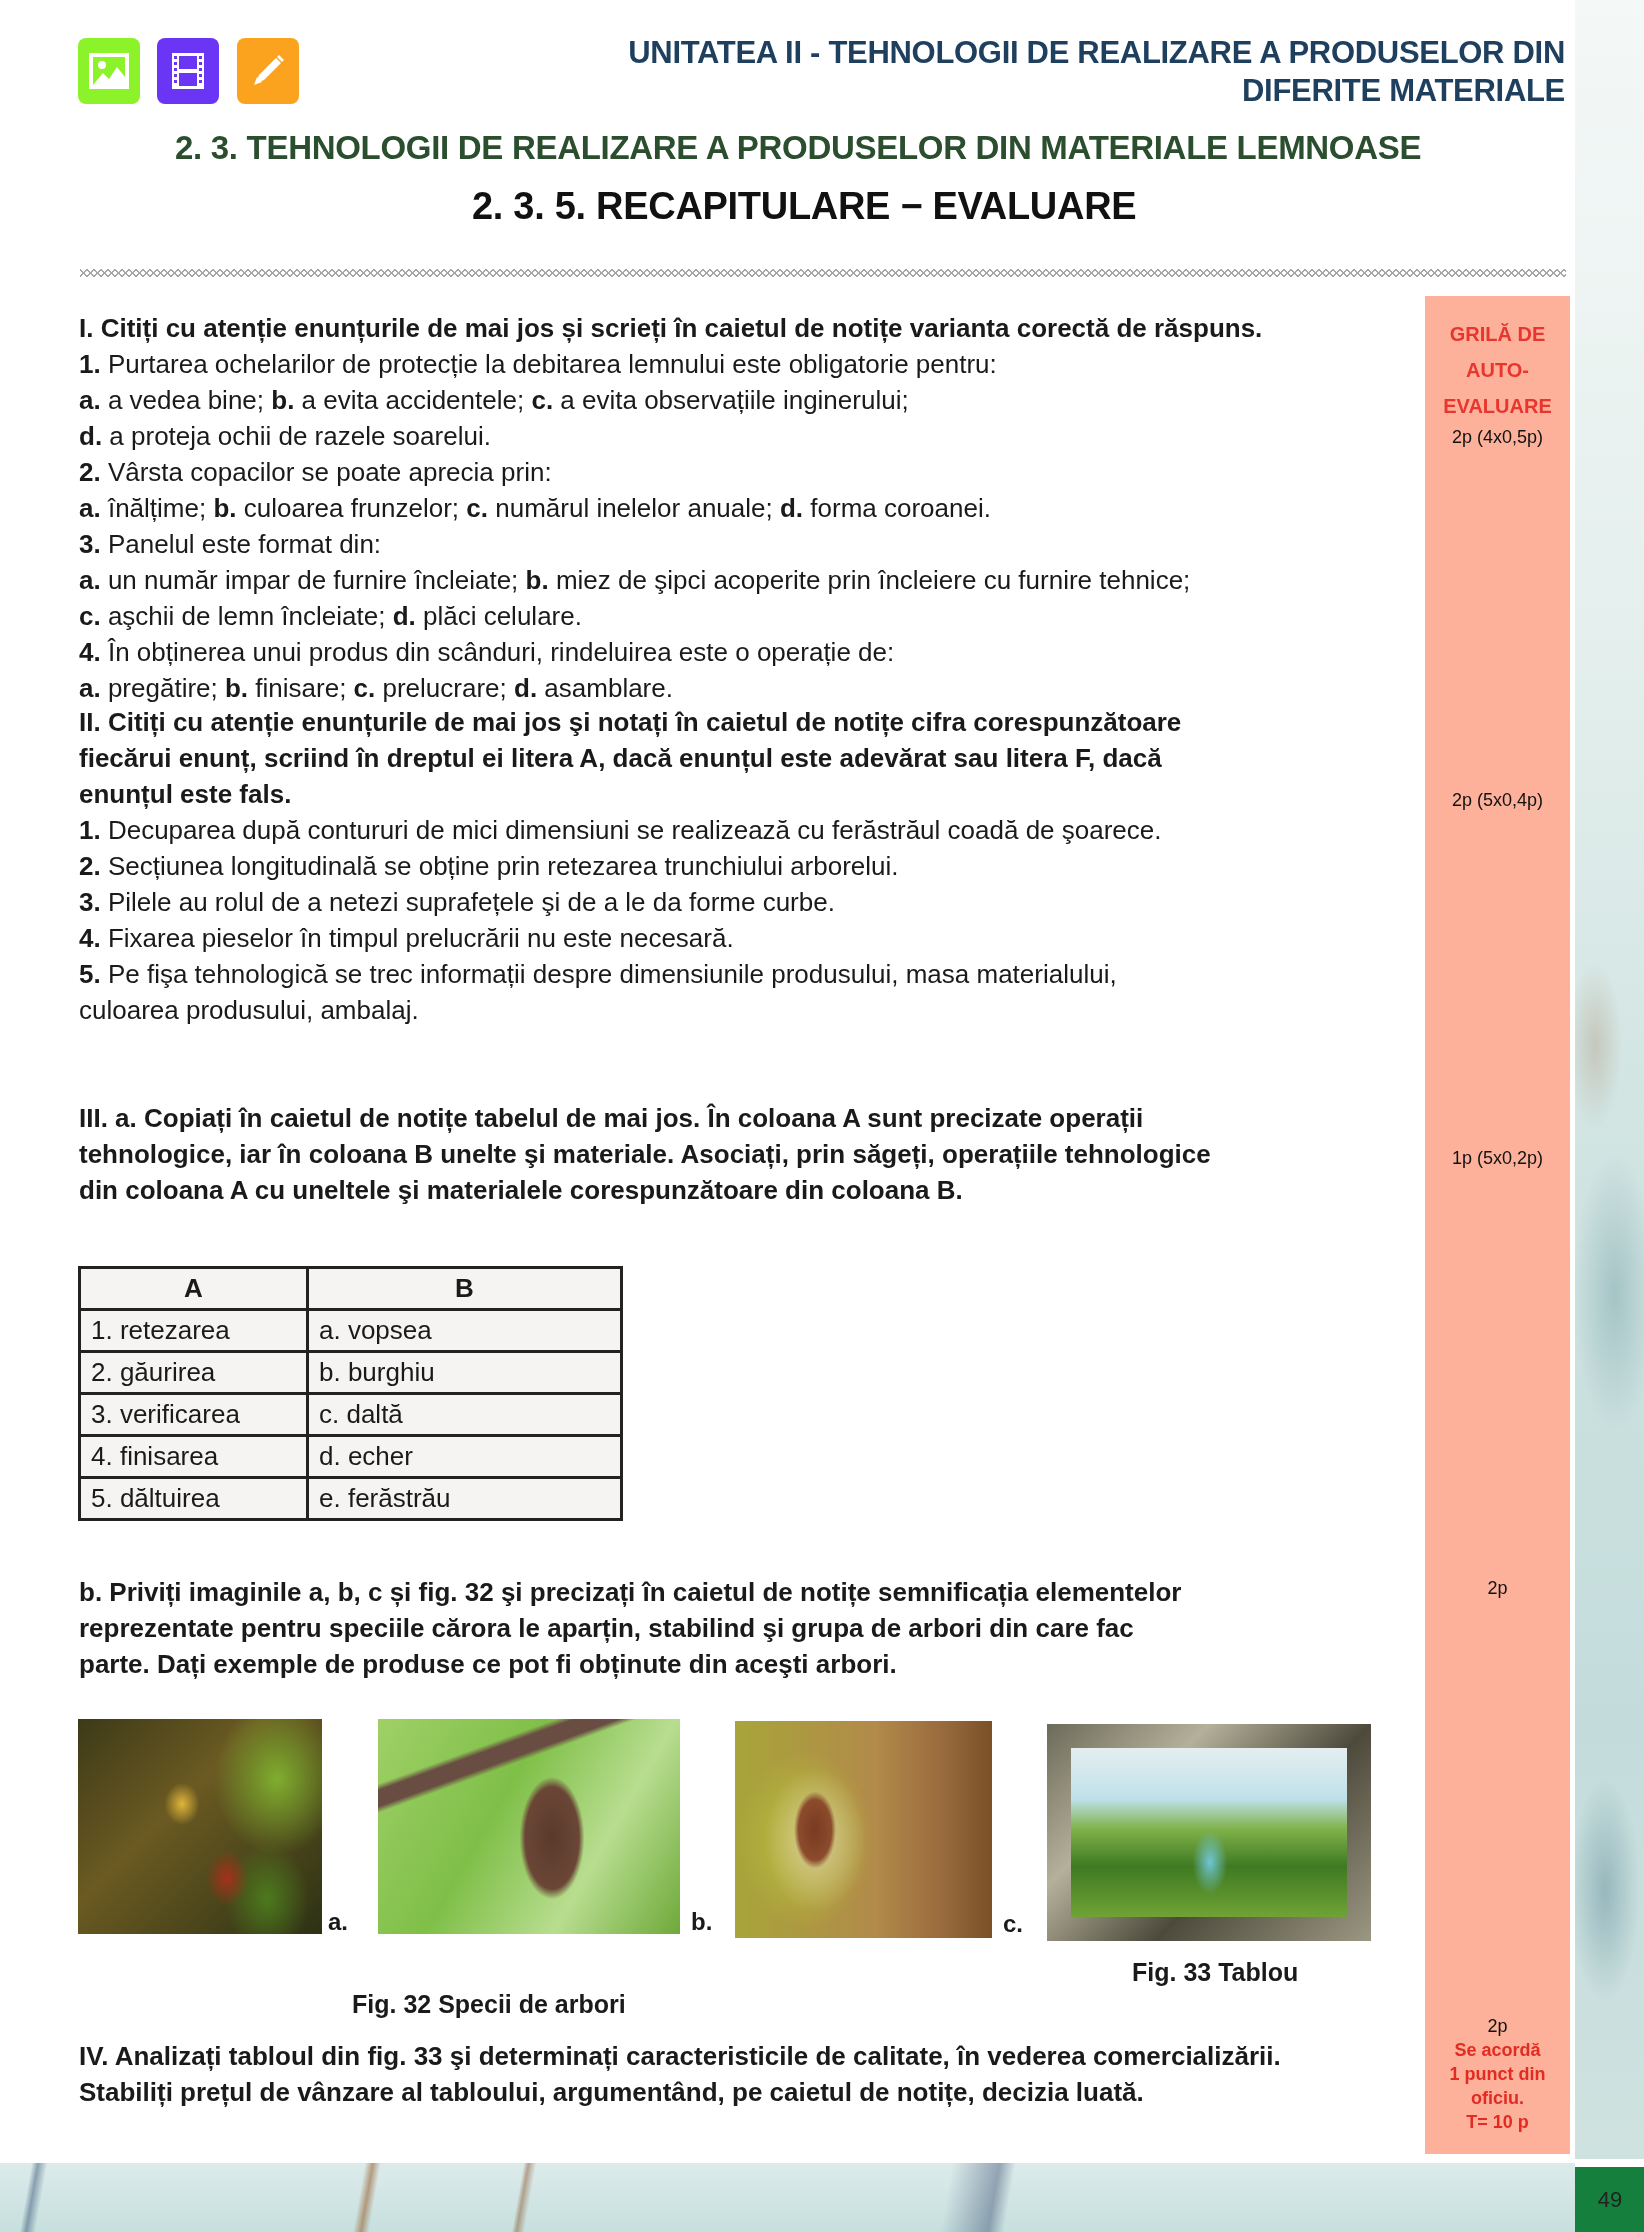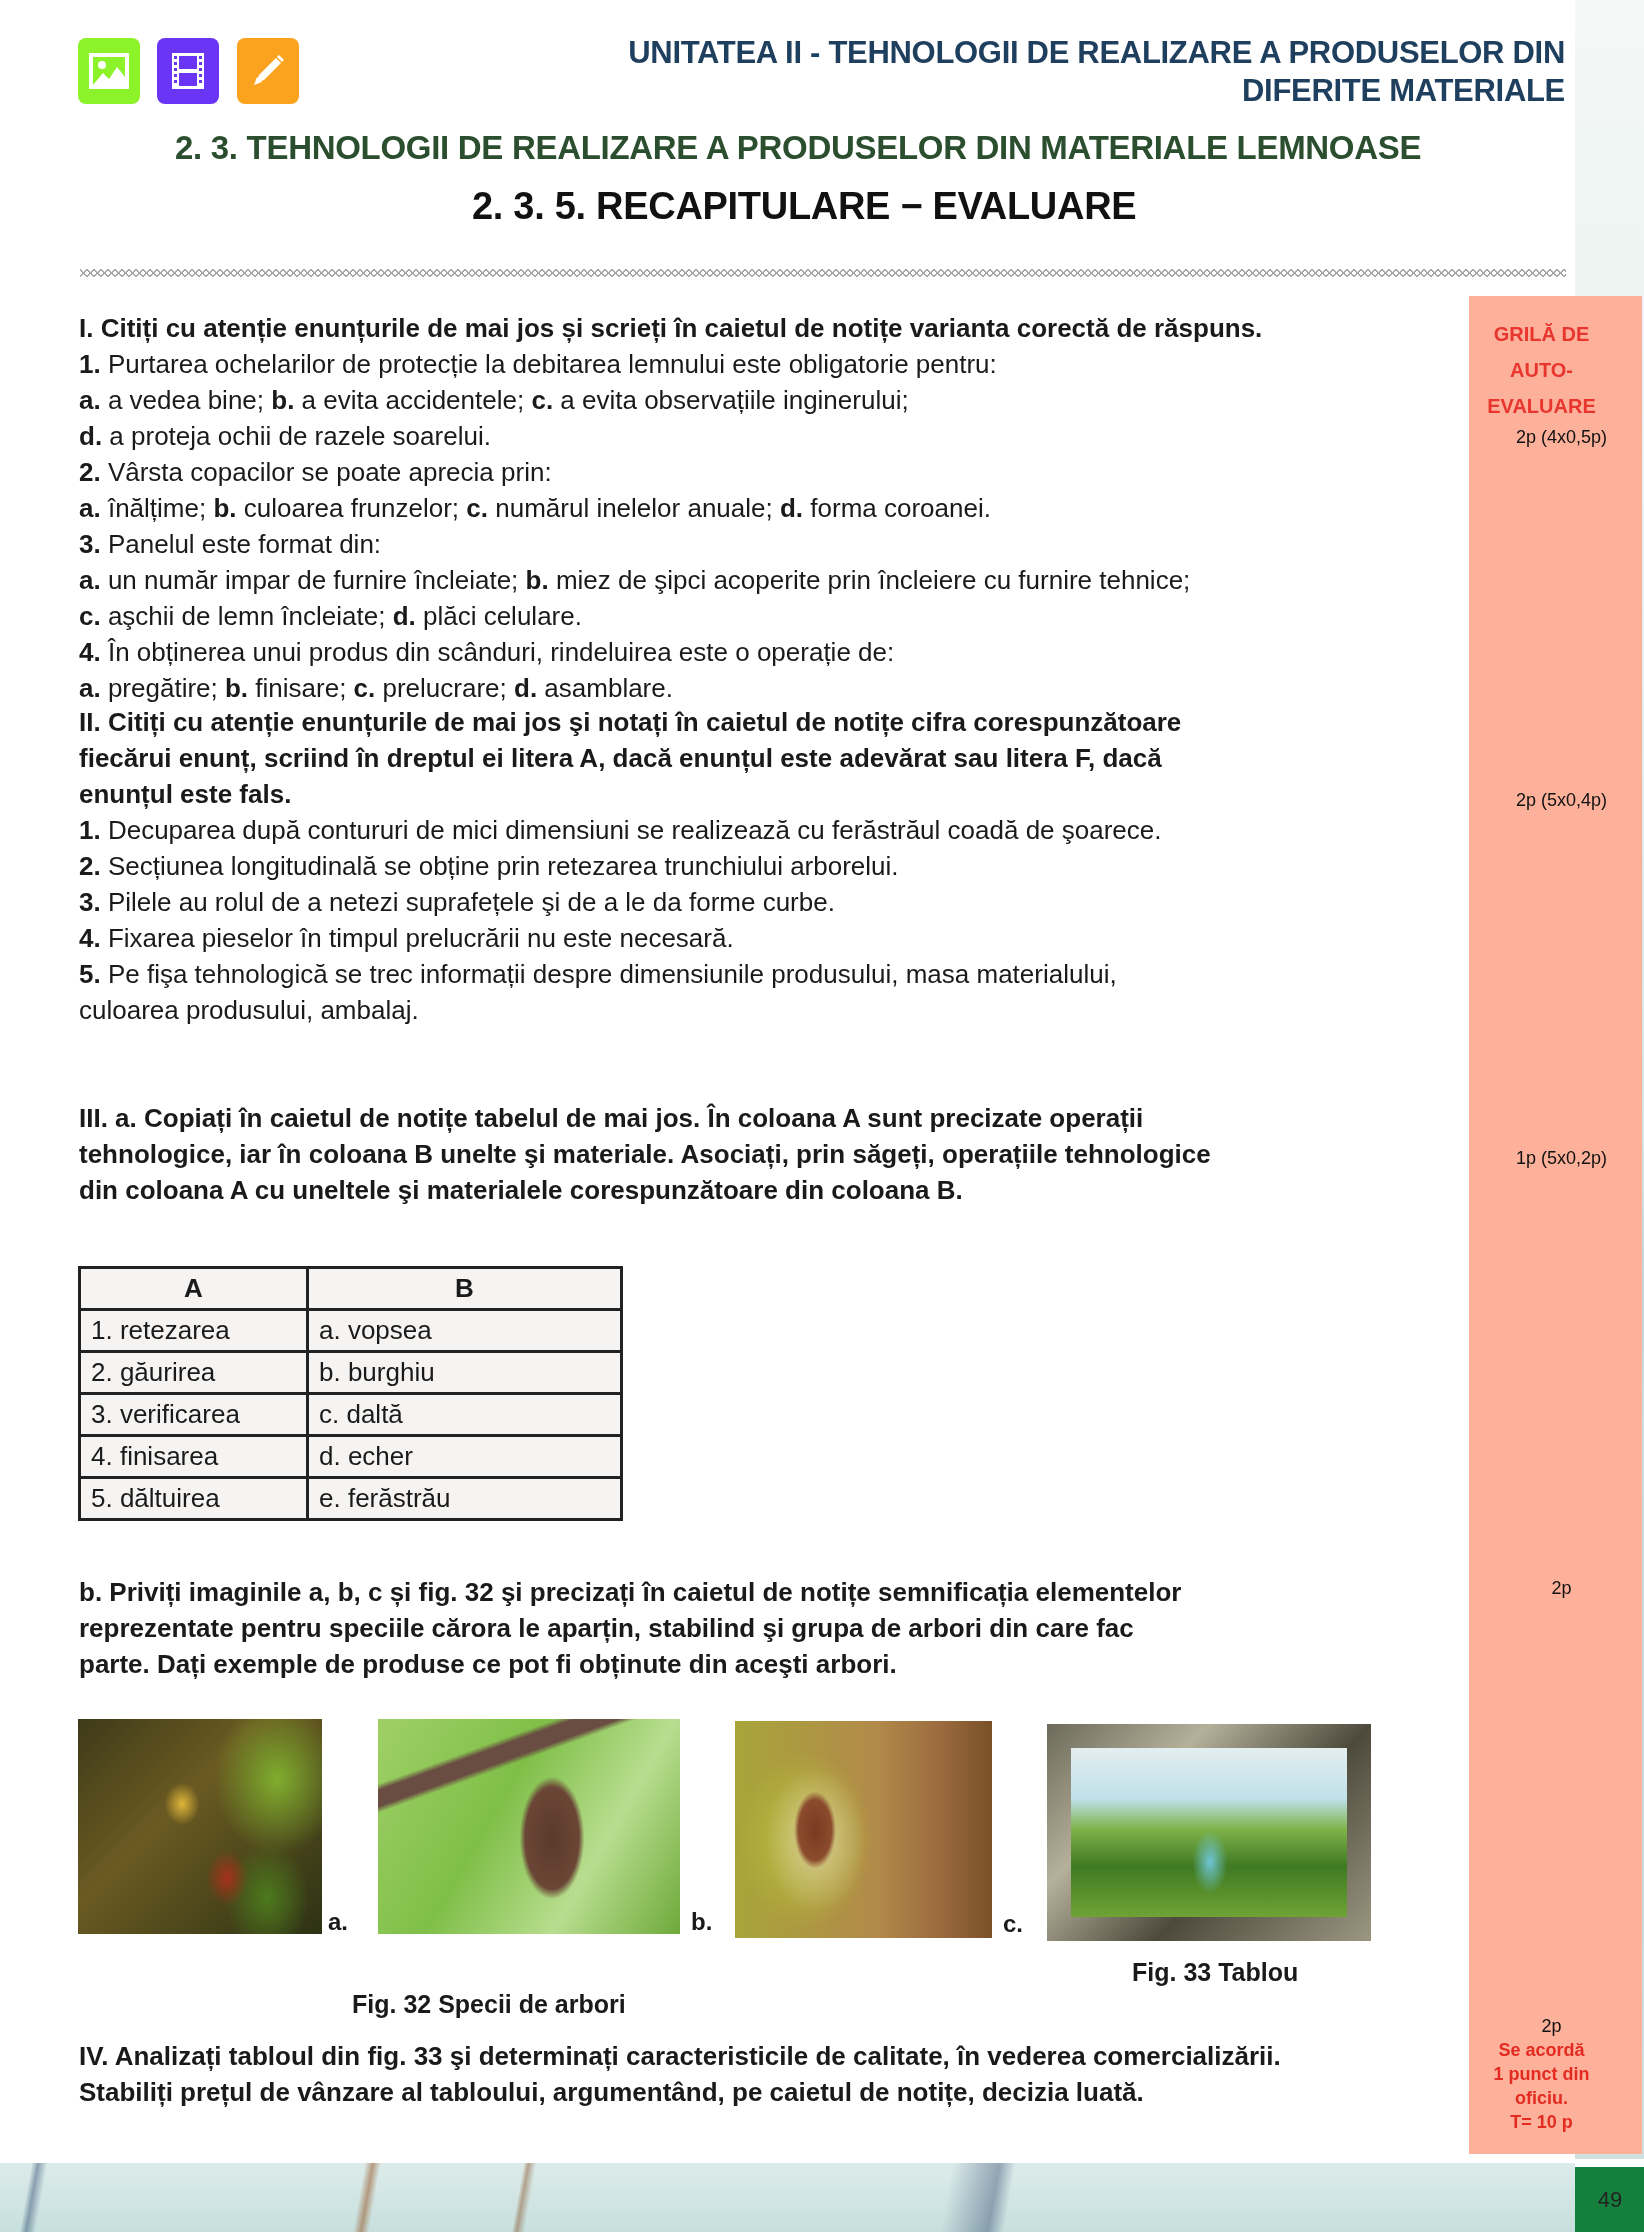--- a/index.html
+++ b/index.html
@@ -55,28 +55,27 @@
   .divider {
     position: absolute; left: 80px; top: 267px; width: 1486px; height: 12px;
     background-image:
       linear-gradient(45deg, transparent 42%, #a6a6a6 42% 58%, transparent 58%),
       linear-gradient(-45deg, transparent 42%, #a6a6a6 42% 58%, transparent 58%);
     background-size: 7px 8px; background-repeat: repeat-x; background-position: 0 2px;
   }
 
   
   .score-col {
-    position: absolute; left: 1425px; top: 296px; width: 173px; height: 1858px;
+    position: absolute; left: 1425px; top: 296px; width: 145px; height: 1858px;
     background: #fdb19a;
-    margin-left: 44px;
   }
   .score-item { position: absolute; left: 0; width: 145px; text-align: center; font-size: 17px; }
   .score-head { color: #e8352e; font-weight: bold; font-size: 20px; line-height: 36px; }
   .score-red { color: #e32b22; font-weight: bold; font-size: 18px; line-height: 24px; }
-  .score-black { color: #111; font-size: 18px; line-height: 24px; padding-left: 20px; }
+  .score-black { color: #111; font-size: 18px; line-height: 24px; }
 
   
   .content { position: absolute; left: 79px; width: 1323px; font-size: 26px; line-height: 36px; }
   .content p { margin: 0; }
   .b { font-weight: bold; }
   .heading { font-weight: bold; }
 
   table.match {
     position: absolute; left: 78px; top: 1266px; border-collapse: collapse;
     font-size: 26px; background: #f6f4f2;

